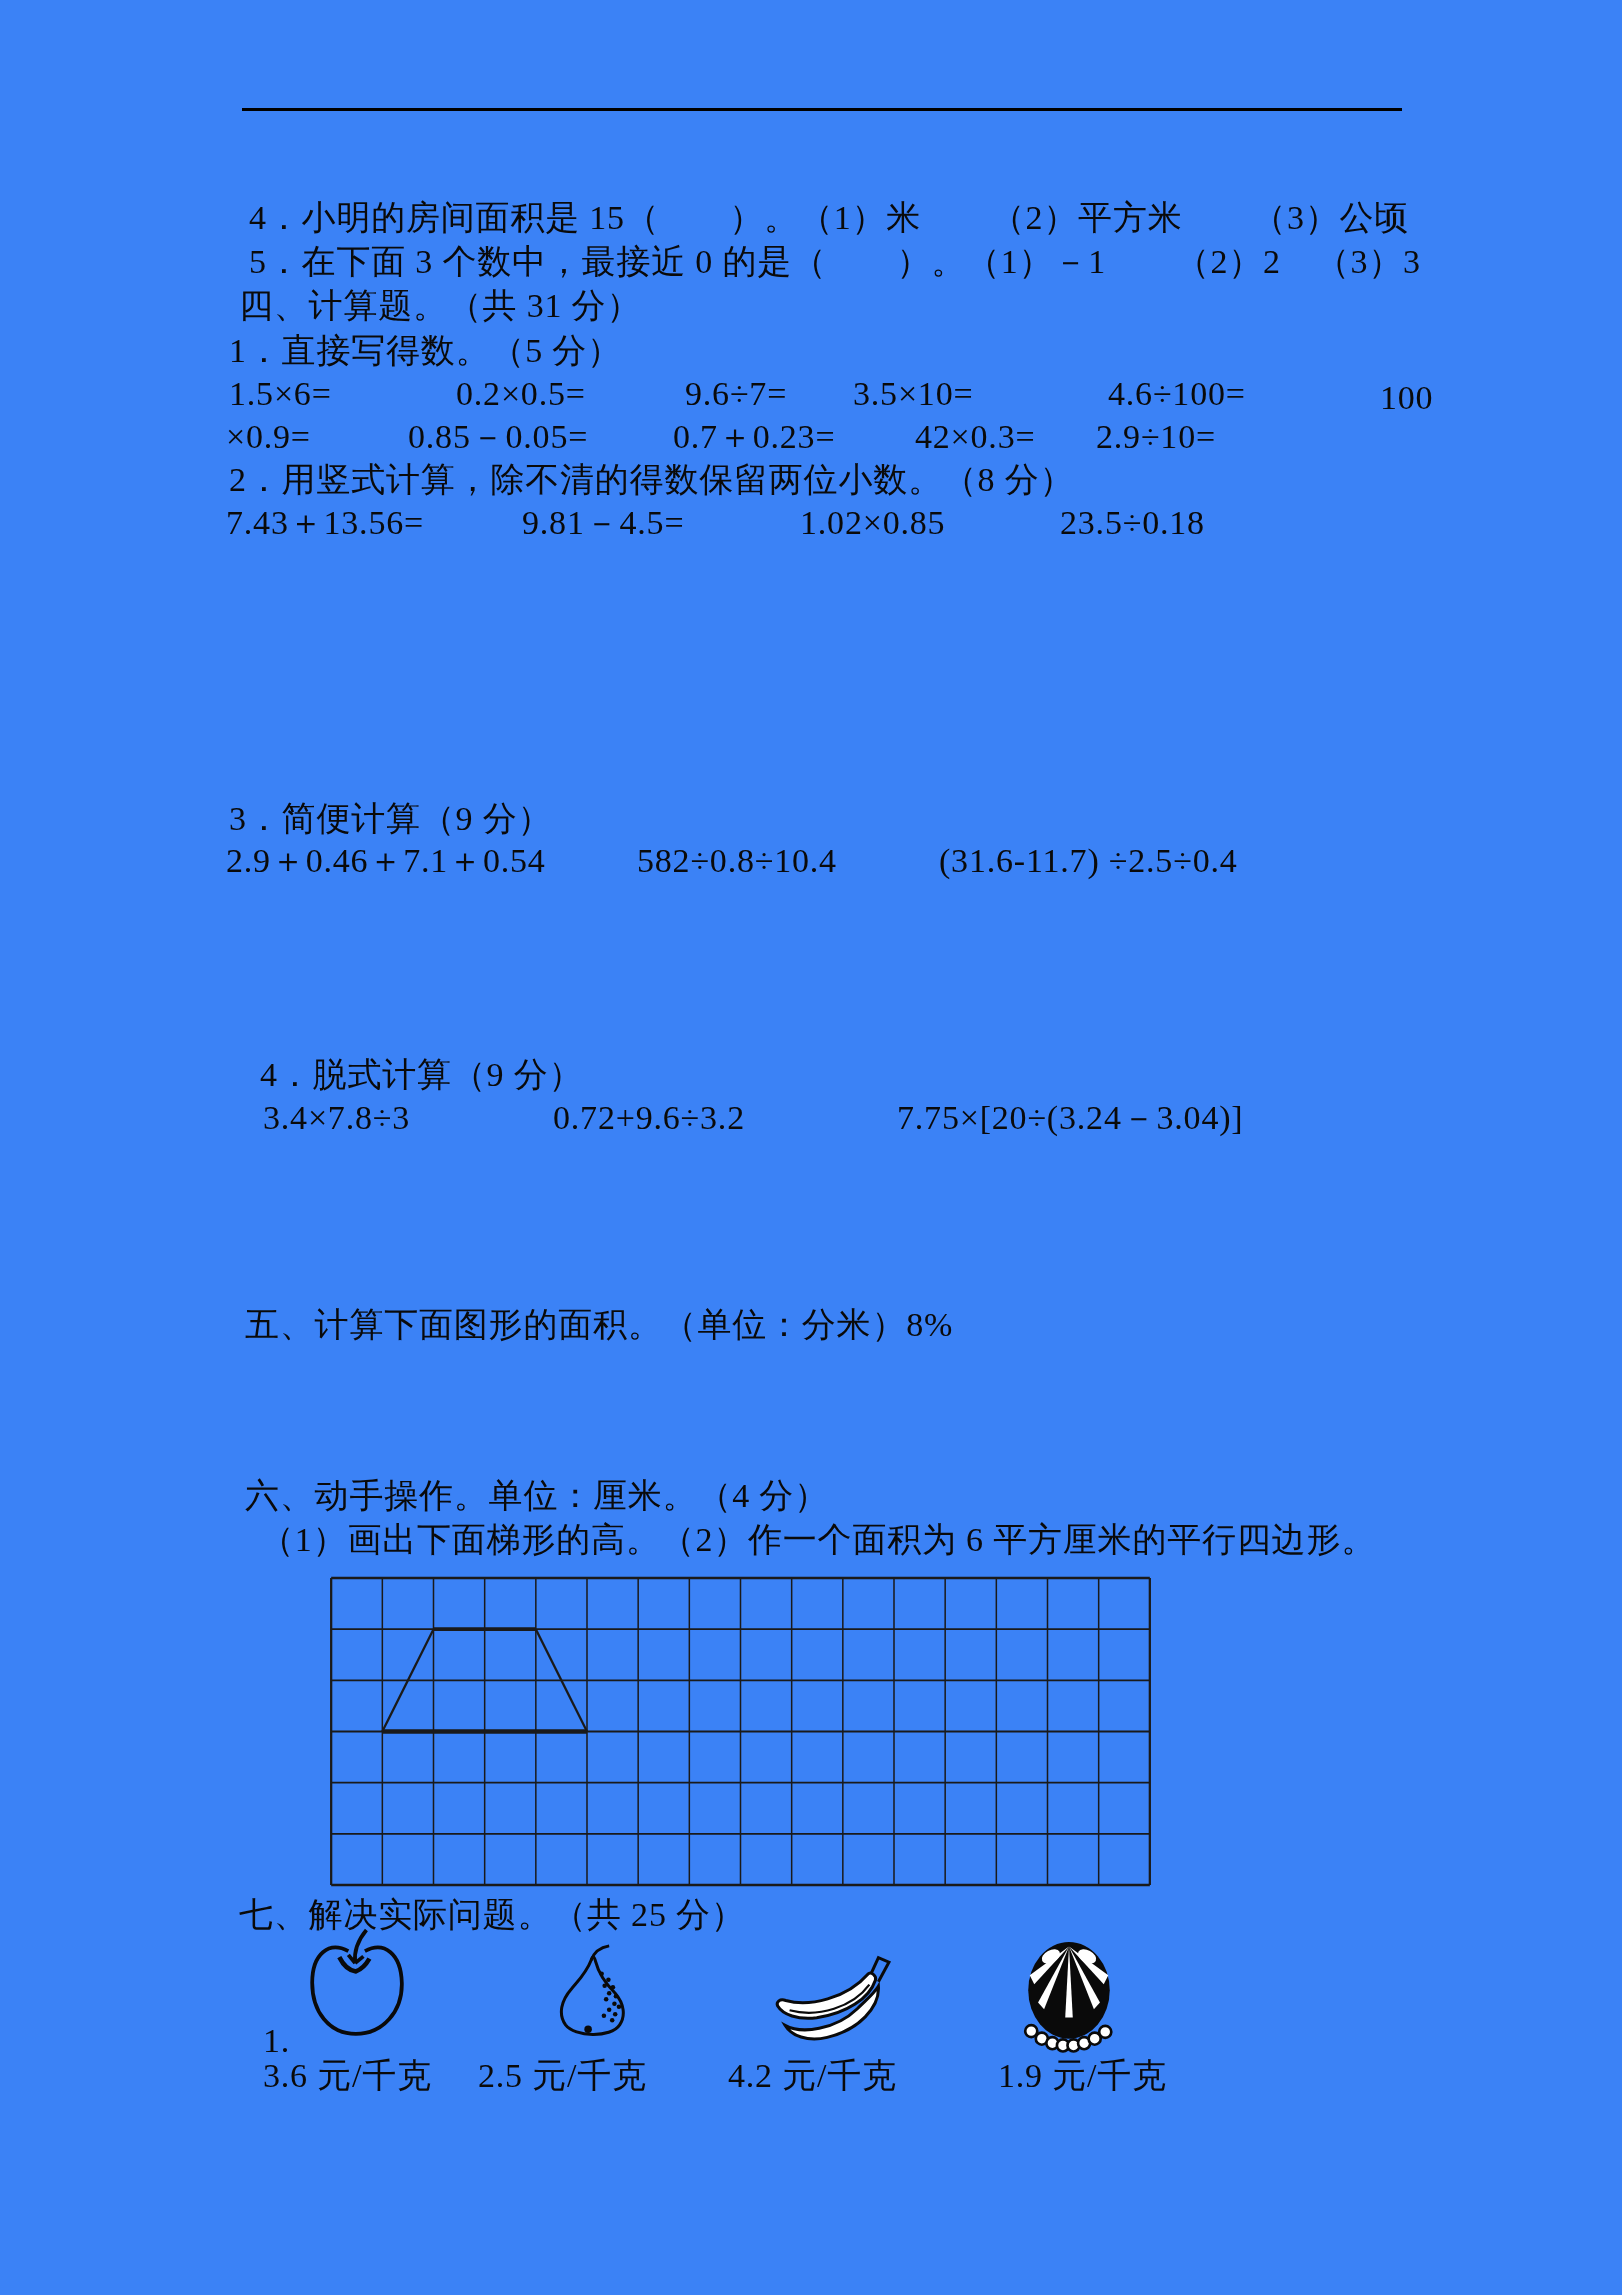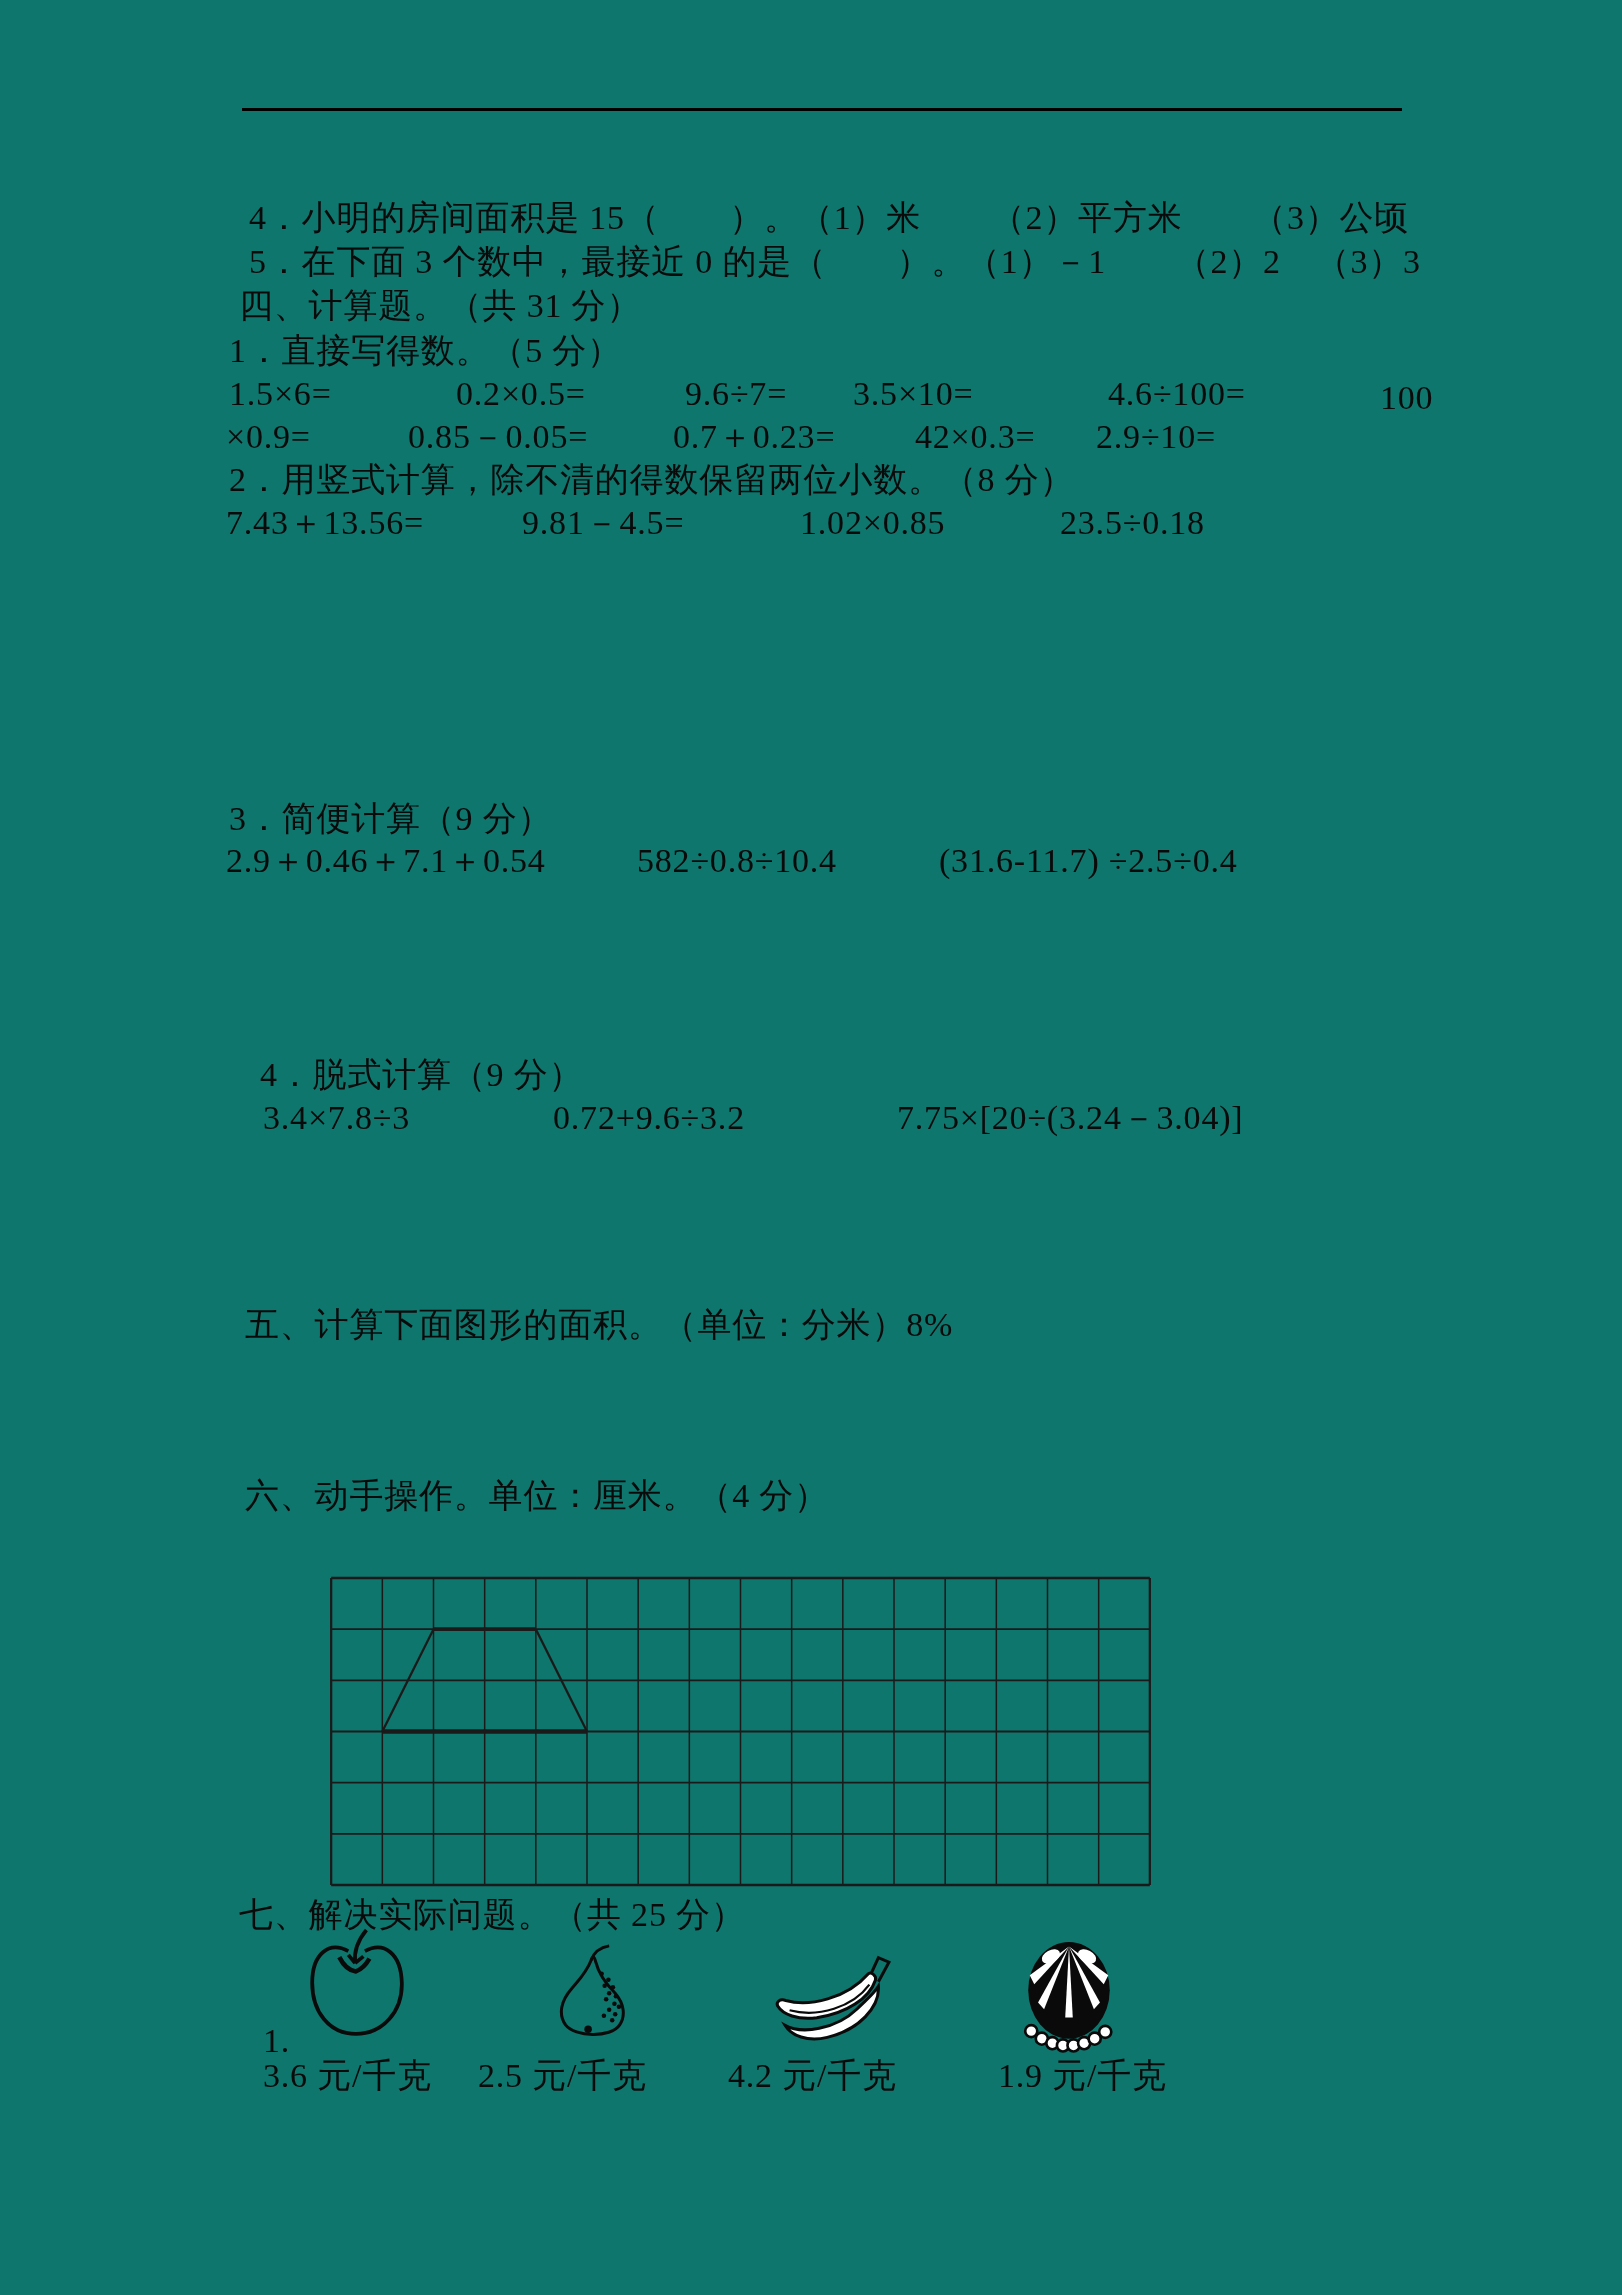--- a/index.html
+++ b/index.html
@@ -1,19 +1,19 @@
 <!DOCTYPE html>
 <html style="font-size:12px"><head>
 <meta charset="utf-8">
 <style>
   html,body{margin:0;padding:0;background:#e8e8e8;}
   .page{
     position:relative;
     width:1623px;height:2295px;
-    background:#0f766e;
+    background:#3b82f6;
     font-family:"Liberation Serif","DejaVu Serif",serif;
     color:#000;
     overflow:hidden;
   }
   .t{
     position:absolute;
     font-size:34px;
     line-height:1.15;
     white-space:nowrap;
     color:#0a0a0a;
@@ -66,20 +66,21 @@
   <span class="t" style="left:939px;top:841px;">(31.6-11.7) ÷2.5÷0.4</span>
 
   <span class="t" style="left:260px;top:1055px;">4．脱式计算（9 分）</span>
   <span class="t" style="left:263px;top:1098px;">3.4×7.8÷3</span>
   <span class="t" style="left:553px;top:1098px;">0.72+9.6÷3.2</span>
   <span class="t" style="left:897px;top:1098px;">7.75×[20÷(3.24－3.04)]</span>
 
   <span class="t" style="left:245px;top:1305px;text-align:right;">五、计算下面图形的面积。（单位：分米）8%</span>
 
   <span class="t" style="left:245px;top:1476px;">六、动手操作。单位：厘米。（4 分）</span>
+  <span class="t" style="left:260px;top:1520px;">（1）画出下面梯形的高。（2）作一个面积为 6 平方厘米的平行四边形。</span>
 
   <div class="gridwrap" style="left:331px;top:1578px;width:819px;height:307px;">
     <svg width="819" height="307" xmlns="http://www.w3.org/2000/svg" viewBox="0 0 1084.8 406.79999999999995">
         <line x1="0" y1="0" x2="0" y2="406.79999999999995" stroke="#1a1a1a" stroke-width="3"></line>
         <line x1="67.8" y1="0" x2="67.8" y2="406.79999999999995" stroke="#1a1a1a" stroke-width="2"></line>
         <line x1="135.6" y1="0" x2="135.6" y2="406.79999999999995" stroke="#1a1a1a" stroke-width="2"></line>
         <line x1="203.39999999999998" y1="0" x2="203.39999999999998" y2="406.79999999999995" stroke="#1a1a1a" stroke-width="2"></line>
         <line x1="271.2" y1="0" x2="271.2" y2="406.79999999999995" stroke="#1a1a1a" stroke-width="2"></line>
         <line x1="339" y1="0" x2="339" y2="406.79999999999995" stroke="#1a1a1a" stroke-width="2"></line>
         <line x1="406.79999999999995" y1="0" x2="406.79999999999995" y2="406.79999999999995" stroke="#1a1a1a" stroke-width="2"></line>

